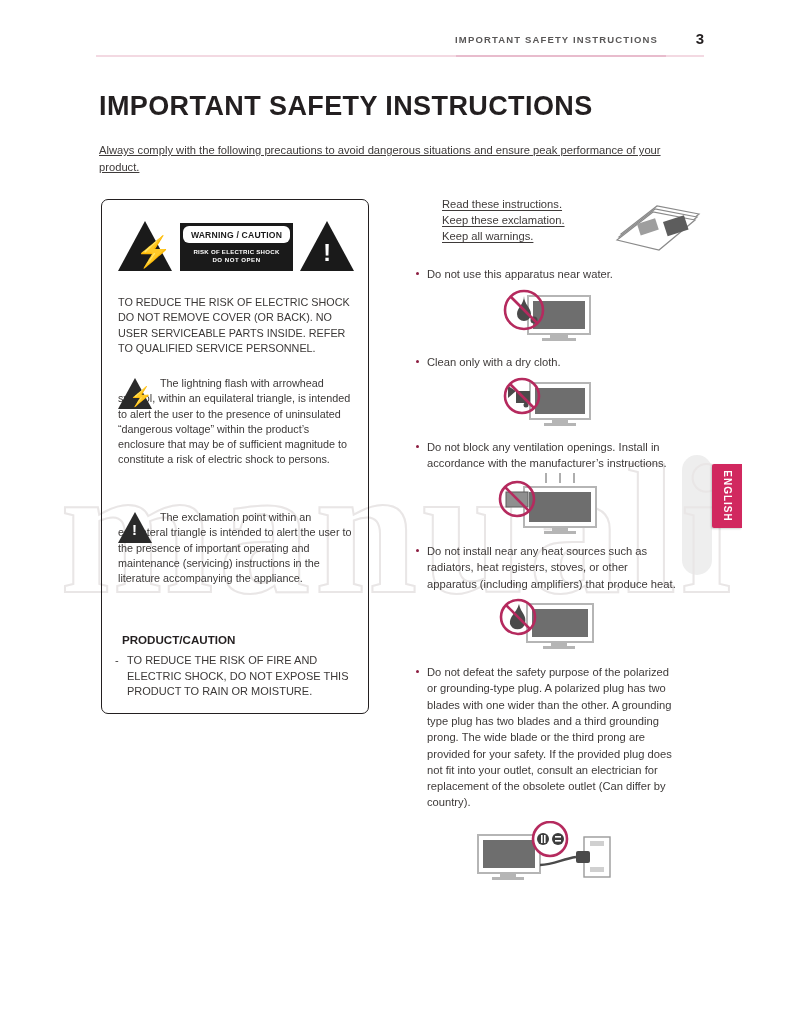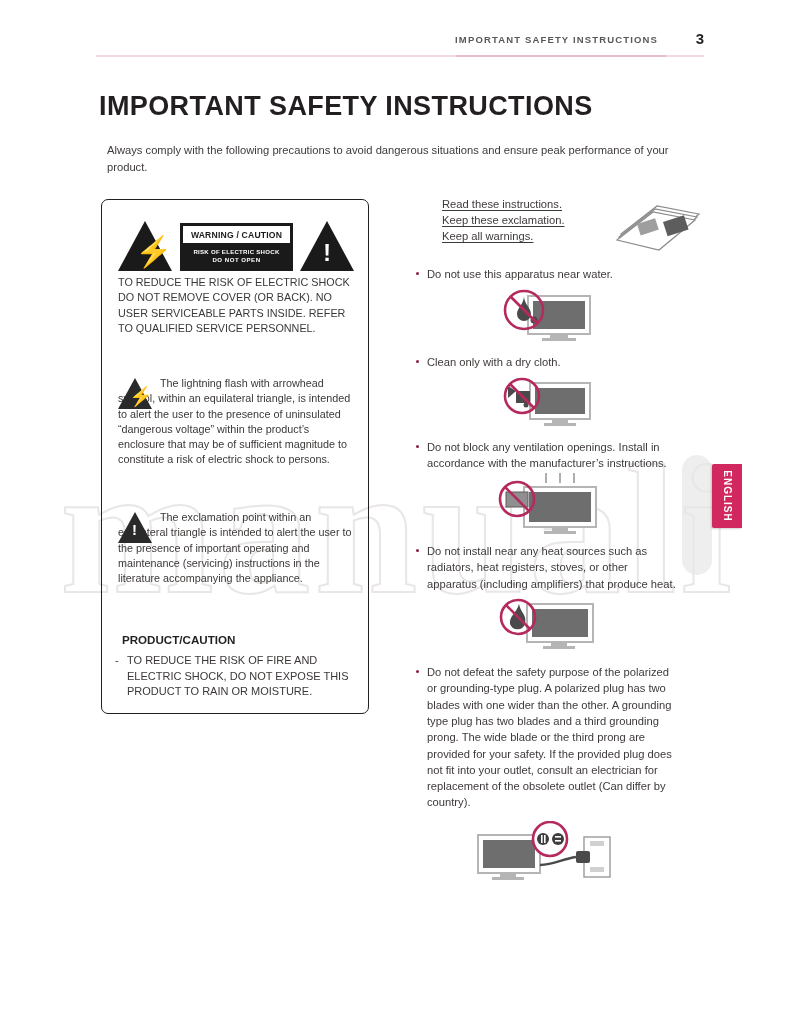--- a/index.html
+++ b/index.html
@@ -40,22 +40,22 @@
     position:absolute;left:360px;top:21px;width:210px;height:2px;
     background:#e8bccd;
   }
 
   
   .page-title{
     position:absolute;left:99px;top:91px;
     font-size:27px;font-weight:700;letter-spacing:0.4px;color:#231f20;
   }
   .intro{
-    position:absolute;left:107px;top:142px;width:580px;
-    font-size:11.2px;line-height:17px;color:#3e3a39;
+    position:absolute;left:99px;top:142px;width:580px;
+    font-size:11.2px;line-height:17px;color:#3e3a39;text-decoration:underline;
   }
 
   
   .warnbox{
     position:absolute;left:101px;top:199px;width:266px;height:513px;
     border:1px solid #231f20;border-radius:7px;background:transparent;
     z-index:10;
   }
   .symrow{position:absolute;left:16px;top:21px;width:236px;height:58px;}
   .tri-bolt{
@@ -76,36 +76,36 @@
     position:absolute;right:19px;top:19px;width:16px;height:30px;
     color:#ffffff;font-size:23px;font-weight:700;line-height:26px;text-align:center;
   }
   .capbox{
     position:absolute;left:62px;top:2px;width:113px;height:48px;
     background:#1a1a1a;padding:0;
   }
   .capbox-top{
     margin:3px 3px 0 3px;height:17px;background:#ffffff;
     display:flex;align-items:center;justify-content:center;
-    font-size:8.6px;font-weight:700;letter-spacing:.2px;color:#1a1a1a;
+    font-size:8.6px;font-weight:700;letter-spacing:.2px;color:#1a1a1a;border-radius:6px;
   }
   .capbox-l1{
     margin-top:5px;text-align:center;color:#ffffff;font-size:6.1px;
     font-weight:700;letter-spacing:.25px;line-height:8px;
   }
   .capbox-l2{
     text-align:center;color:#ffffff;font-size:6.1px;
     font-weight:700;letter-spacing:.5px;line-height:8px;
   }
 
   .wb-para{
     position:absolute;left:16px;width:236px;
     font-size:10.8px;line-height:15.3px;color:#3b3837;
   }
-  .wb-main{top:75px;}
+  .wb-main{top:95px;}
   .wb-flash{top:176px;}
   .wb-excl{top:310px;}
 
   .mini-tri{
     position:absolute;left:0;top:2px;width:0;height:0;
     border-left:17px solid transparent;border-right:17px solid transparent;
     border-bottom:31px solid #2a2a2a;
   }
   .mini-bolt{
     position:absolute;left:11px;top:11px;color:#fff;font-size:19px;line-height:19px;

